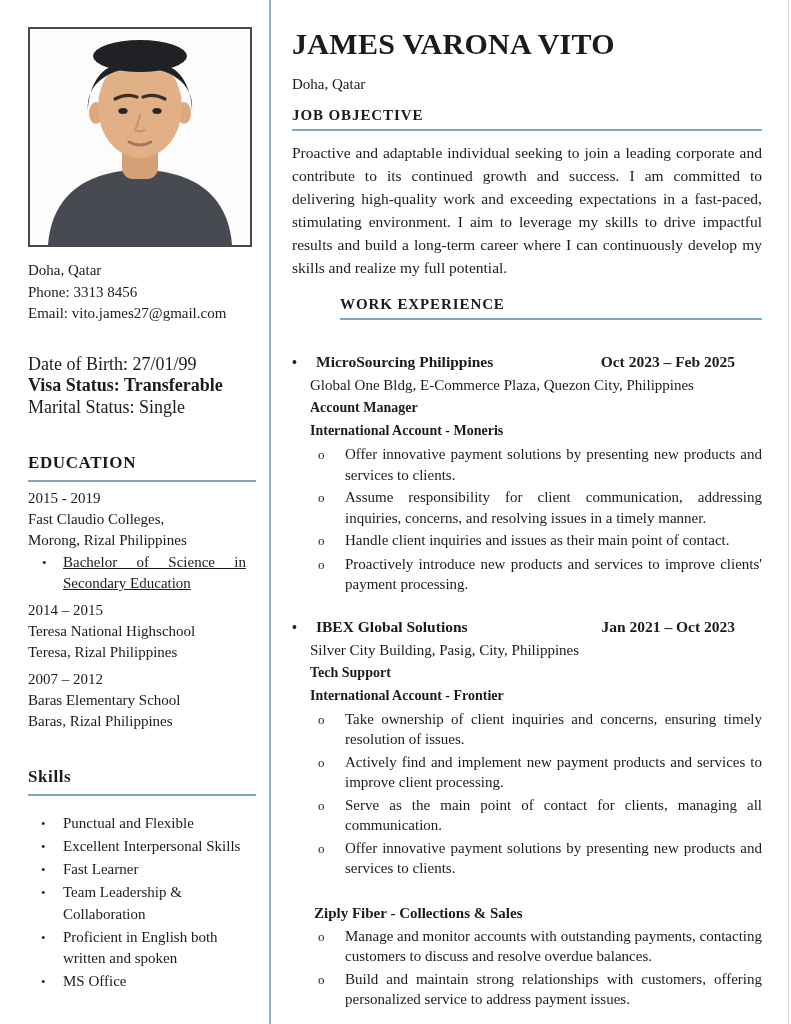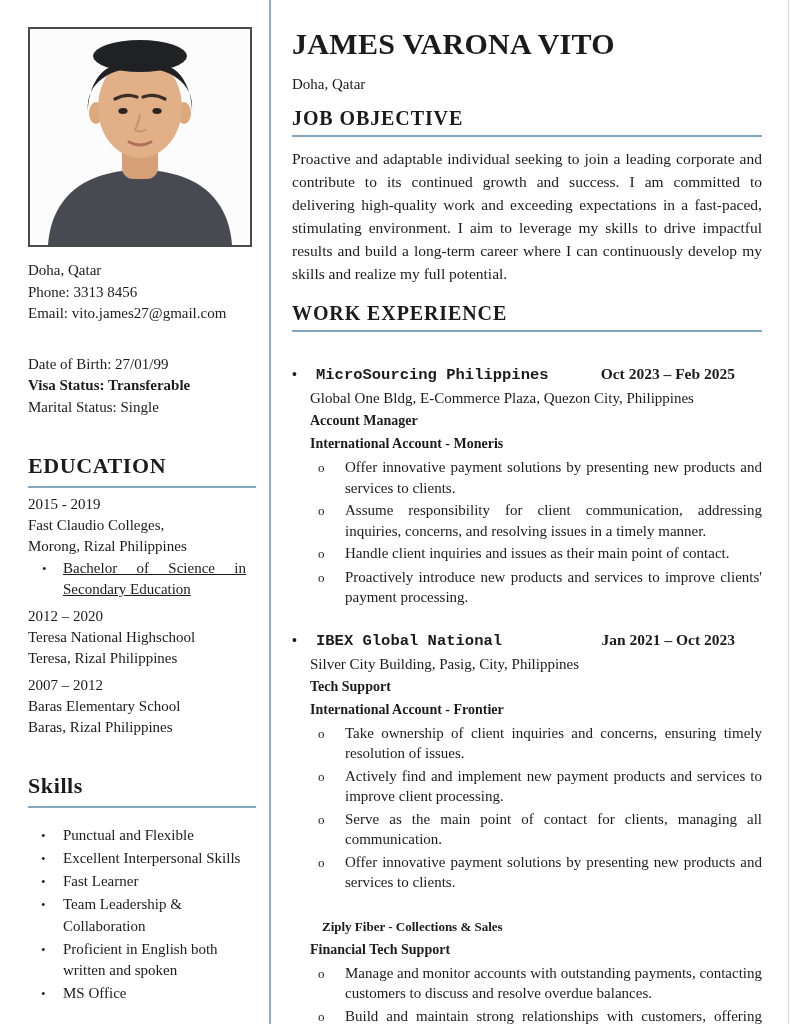--- a/index.html
+++ b/index.html
@@ -36,26 +36,26 @@
   .photo-frame {
     width: 224px; height: 220px;
     border: 2px solid #4a4a4a;
     box-sizing: border-box;
     background: #fcfcfd;
     overflow: hidden;
   }
   .photo-frame svg { display: block; width: 100%; height: 100%; }
 
   .contact { margin-top: 13px; font-size: 15px; line-height: 21.5px; }
-  .personal { margin-top: 29px; font-size: 15px; line-height: 21.5px; }
+  .personal { margin-top: 29px; font-size: 18px; line-height: 21.5px; }
   .bold { font-weight: bold; }
 
   .side-heading {
     margin: 35px 0 0 0;
-    font-size: 22px;
+    font-size: 17px;
     font-weight: bold;
     letter-spacing: 0.6px;
     border-bottom: 2px solid #7fa8bf;
     padding-bottom: 7px;
     width: 228px;
   }
   .edu-entry { margin-top: 6px; font-size: 15px; line-height: 21px; }
   .degree-row { display: flex; margin-top: 1px; width: 218px; }
   .degree-row .marker { width: 21px; padding-left: 14px; font-size: 13px; }
   .degree-row .degree-text { flex: 1; text-align: justify; text-decoration: underline; }
@@ -74,54 +74,54 @@
   .name {
     margin: 27px 0 15px 0;
     font-size: 30px;
     font-weight: bold;
     letter-spacing: 0.3px;
     line-height: 34px;
   }
   .loc { margin-top: 7px; font-size: 15px; }
   .main-heading {
     margin: 14px 0 0 0;
-    font-size: 20px;
+    font-size: 15px;
     font-weight: bold;
     letter-spacing: 0.9px;
     border-bottom: 2.5px solid #7fa8bf;
     padding-bottom: 5px;
     font-family: Liberation Serif, serif;
   }
-  .main-heading.work { margin-top: 17px; }
+  .main-heading.work { margin-top: 17px; margin-left: 48px; }
   .objective {
     margin: 10px 0 7px 0;
     font-size: 15.5px;
     line-height: 23px;
     text-align: justify;
   }
   .job { margin-top: 31px; }
   .job.second { margin-top: 21px; }
   .job-head {
     display: flex;
     align-items: baseline;
     font-size: 15.5px;
     font-weight: bold;
     padding-right: 27px;
     line-height: 21px;
   }
   .job-head .bullet { width: 24px; flex: none; font-size: 14px; }
-  .job-head .company { flex: 1; font-family: Liberation Mono, monospace; }
+  .job-head .company { flex: 1; }
   .job-head .dates { white-space: nowrap; }
   .addr { margin: 2px 0 0 18px; font-size: 15px; line-height: 21px; }
   .role, .acct { margin: 1px 0 0 18px; font-size: 14px; font-weight: bold; line-height: 22px; }
   .duty { display: flex; margin: 2px 0 0 26px; font-size: 15px; line-height: 20.5px; }
   .duty .o { width: 27px; flex: none; font-size: 13px; padding-top: 1px; }
   .duty .duty-text { flex: 1; text-align: justify; }
   .sub-block { margin-top: 23px; }
-  .sub-company { margin-left: 30px; font-size: 13px; font-weight: bold; line-height: 22px; font-family: Liberation Serif, serif; }
+  .sub-company { margin-left: 22px; font-size: 15px; font-weight: bold; line-height: 22px; font-family: Liberation Serif, serif; }
 </style>
 </head>
 <body>
 
 <div class="page">
   <div class="divider"></div>
   <div class="page-edge"></div>
 
   <aside class="sidebar">
 
@@ -171,21 +171,21 @@
       <div>2015 - 2019</div>
       <div>Fast Claudio Colleges,</div>
       <div>Morong, Rizal Philippines</div>
       <div class="degree-row">
         <span class="marker">•</span>
         <span class="degree-text">Bachelor of Science in Secondary Education</span>
       </div>
     </div>
 
     <div class="edu-entry">
-      <div>2012 – 2020</div>
+      <div>2014 – 2015</div>
       <div>Teresa National Highschool</div>
       <div>Teresa, Rizal Philippines</div>
     </div>
 
     <div class="edu-entry">
       <div>2007 – 2012</div>
       <div>Baras Elementary School</div>
       <div>Baras, Rizal Philippines</div>
     </div>
 
@@ -252,21 +252,21 @@
       </div>
       <div class="duty">
         <span class="o">o</span>
         <div class="duty-text">Proactively introduce new products and services to improve clients' payment processing.</div>
       </div>
     </section>
 
     <section class="job second">
       <div class="job-head">
         <span class="bullet">•</span>
-        <span class="company">IBEX Global National</span>
+        <span class="company">IBEX Global Solutions</span>
         <span class="dates">Jan 2021 – Oct 2023</span>
       </div>
       <div class="addr">Silver City Building, Pasig, City, Philippines</div>
       <div class="role">Tech Support</div>
       <div class="acct">International Account - Frontier</div>
       <div class="duty">
         <span class="o">o</span>
         <div class="duty-text">Take ownership of client inquiries and concerns, ensuring timely resolution of issues.</div>
       </div>
       <div class="duty">
@@ -277,21 +277,20 @@
         <span class="o">o</span>
         <div class="duty-text">Serve as the main point of contact for clients, managing all communication.</div>
       </div>
       <div class="duty">
         <span class="o">o</span>
         <div class="duty-text">Offer innovative payment solutions by presenting new products and services to clients.</div>
       </div>
 
       <div class="sub-block">
         <div class="sub-company">Ziply Fiber - Collections &amp; Sales</div>
-        <div class="role">Financial Tech Support</div>
         <div class="duty">
           <span class="o">o</span>
           <div class="duty-text">Manage and monitor accounts with outstanding payments, contacting customers to discuss and resolve overdue balances.</div>
         </div>
         <div class="duty">
           <span class="o">o</span>
           <div class="duty-text">Build and maintain strong relationships with customers, offering personalized service to address payment issues.</div>
         </div>
 
       </div>

